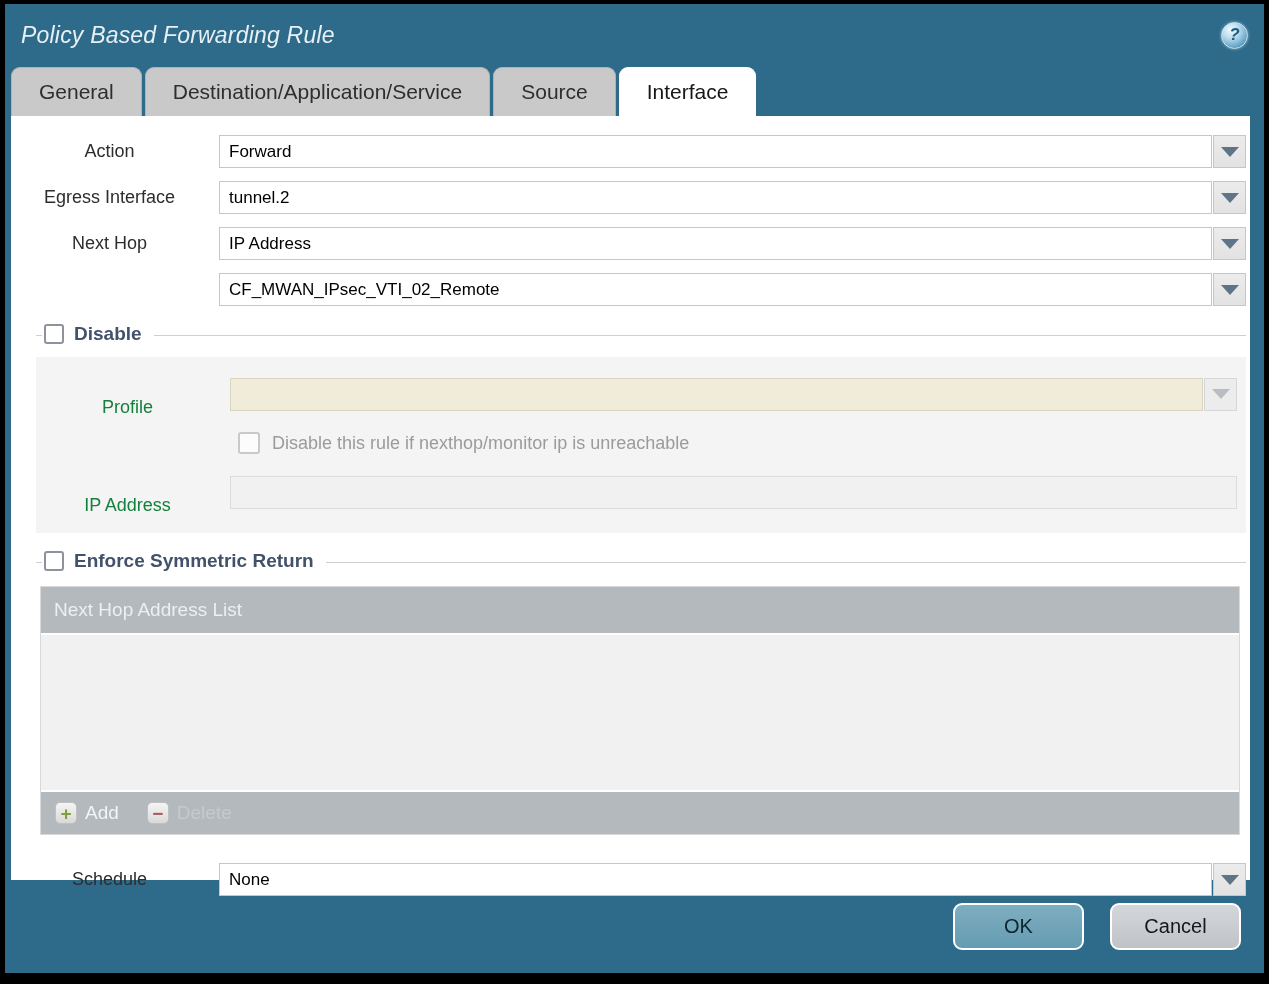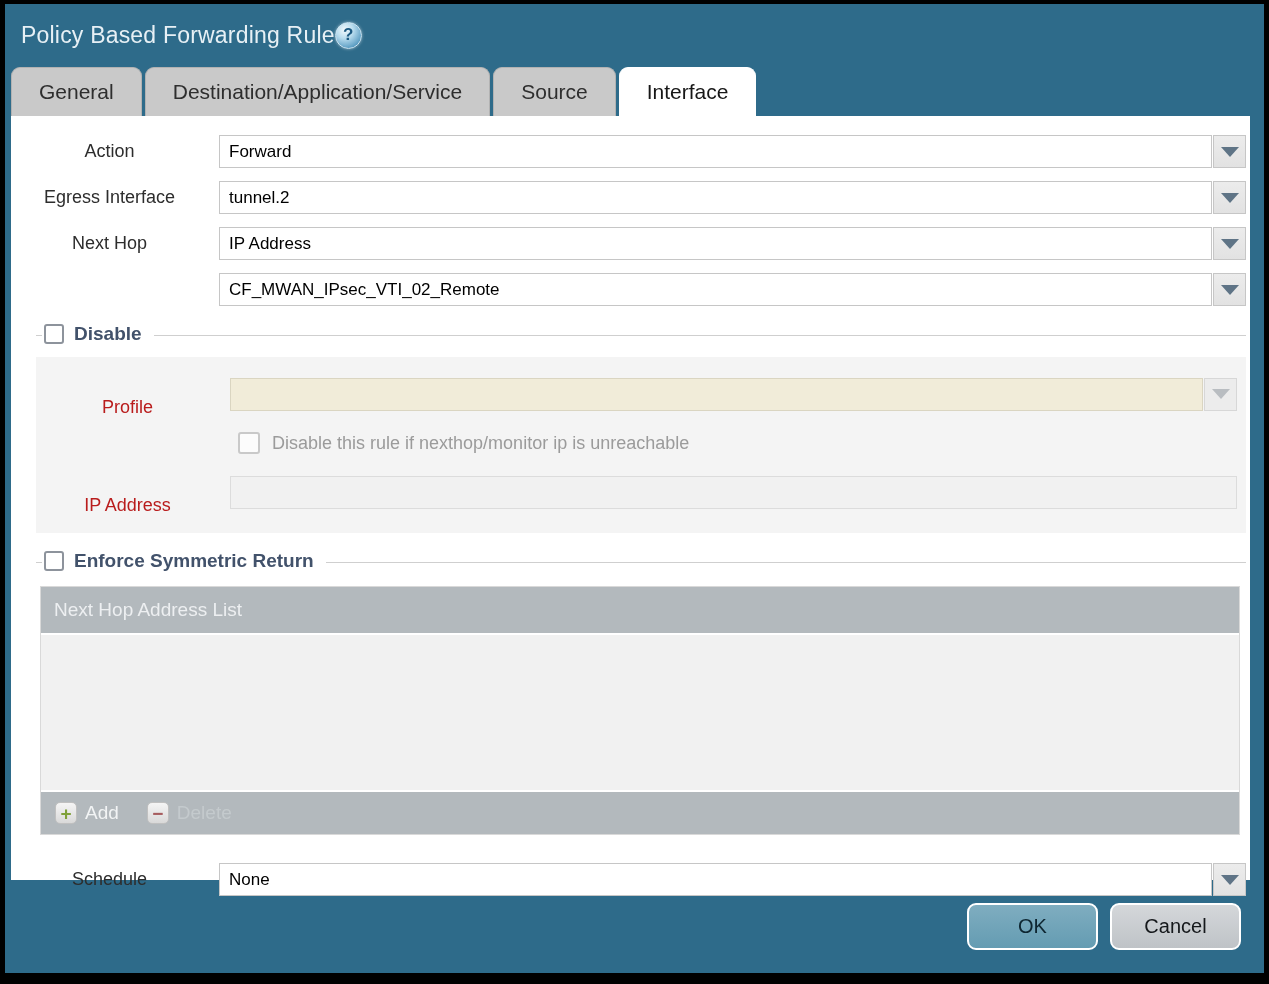--- a/index.html
+++ b/index.html
@@ -10,22 +10,23 @@
     position:relative;
     overflow:hidden;
   }
   .window {
     position:absolute; top:4px; left:5px; right:5px; bottom:11px;
     background:#2e6b8a;
     display:flex; flex-direction:column;
   }
   
   .titlebar {
-    height:62px; display:flex; align-items:center; 
+    height:62px; display:flex; align-items:center; justify-content:space-between;
     padding:0 16px 0 16px;
+    font-style:italic;
   }
   .title { color:#e7f0f5; font-size:23px; letter-spacing:0.2px; }
   .help {
     width:27px; height:27px; border-radius:50%;
     background: radial-gradient(circle at 35% 28%, #f3fafd 0%, #b8dcee 35%, #5e9fc4 75%, #3a7ea6 100%);
     border:1px solid #cfe6f2;
     display:flex; align-items:center; justify-content:center;
     color:#1c5a82; font-weight:bold; font-size:17px; cursor:pointer;
     box-shadow:0 0 3px rgba(255,255,255,.5);
   }
@@ -63,21 +64,21 @@
   .dd-btn.disabled .tri { border-top-color:#b9bdc1; }
   
   .fs { position:relative; margin:17px 4px 0 25px; }
   .fs::before { content:""; position:absolute; left:0; right:0; top:12px; height:1px; background:#cfcfcf; }
   .legend { position:relative; display:inline-flex; align-items:center; gap:10px; background:#fff; margin-left:6px; padding:0 12px 0 2px; }
   .cb { width:20px; height:20px; border:2px solid #8d939c; border-radius:3px; background:#fff; cursor:pointer; flex:0 0 auto; }
   .cb.disabled { border-color:#c9c9c9; background:#fcfcfc; cursor:default; }
   .legend-text { font-size:19px; font-weight:bold; color:#42526b; }
   .fs-panel { background:#f4f4f4; margin-top:9px; padding:13px 9px 17px 0; }
   .fs-panel .row { margin:0; }
-  .fs-panel .row-label { width:194px; color:#b91c1c;margin-top:27px; }
+  .fs-panel .row-label { width:194px; color:#15803d;margin-top:27px; }
   .input.beige { background:#f1ecd9; border-color:#dad5c1; }
   .input.disabled { background:#f1f1f1; border-color:#dcdcdc; }
   .disable-row { display:flex; align-items:center; gap:12px; margin:14px 0 14px 202px; }
   .disable-row .cb { width:22px; height:22px; }
   .disable-label { font-size:18px; color:#9b9b9b; }
   
   .table { margin:11px 6px 0 4px; border:1px solid #d9d9d9; }
   .t-header { background:#b3b9bd; height:48px; display:flex; align-items:center; padding:0 13px; border-bottom:2px solid #fff; }
   .t-header-text { color:#edeff1; font-size:19px; }
   .t-body { background:#f1f1f1; height:155px; }
@@ -90,21 +91,21 @@
     display:flex; align-items:center; justify-content:center;
     font-size:19px; font-weight:bold; line-height:1;
   }
   .plus { color:#7fa13a; }
   .minus { color:#a65c5e; }
   .tbl-btn-label { font-size:19px; color:#f2f4f5; }
   .tbl-btn.disabled .tbl-btn-label { color:#c4cacd; }
   
   .schedule-row { margin-top:28px; }
   
-  .bottombar { flex:1; display:flex; align-items:center; justify-content:flex-end; gap:12px; padding-right:23px; }
+  .bottombar { flex:1; display:flex; align-items:center; justify-content:flex-end; gap:26px; padding-right:23px; }
   .btn {
     width:131px; height:47px; border-radius:9px; border:2px solid #fff;
     font-size:20px; display:flex; align-items:center; justify-content:center;
     cursor:pointer; font-family:inherit;
   }
   .btn-ok { background:linear-gradient(#7fadc0,#649cb2); color:#0e2631; }
   .btn-cancel { background:linear-gradient(#d4d7da,#bfc3c7); color:#15181b; }
 </style>
 </head>
 <body>

